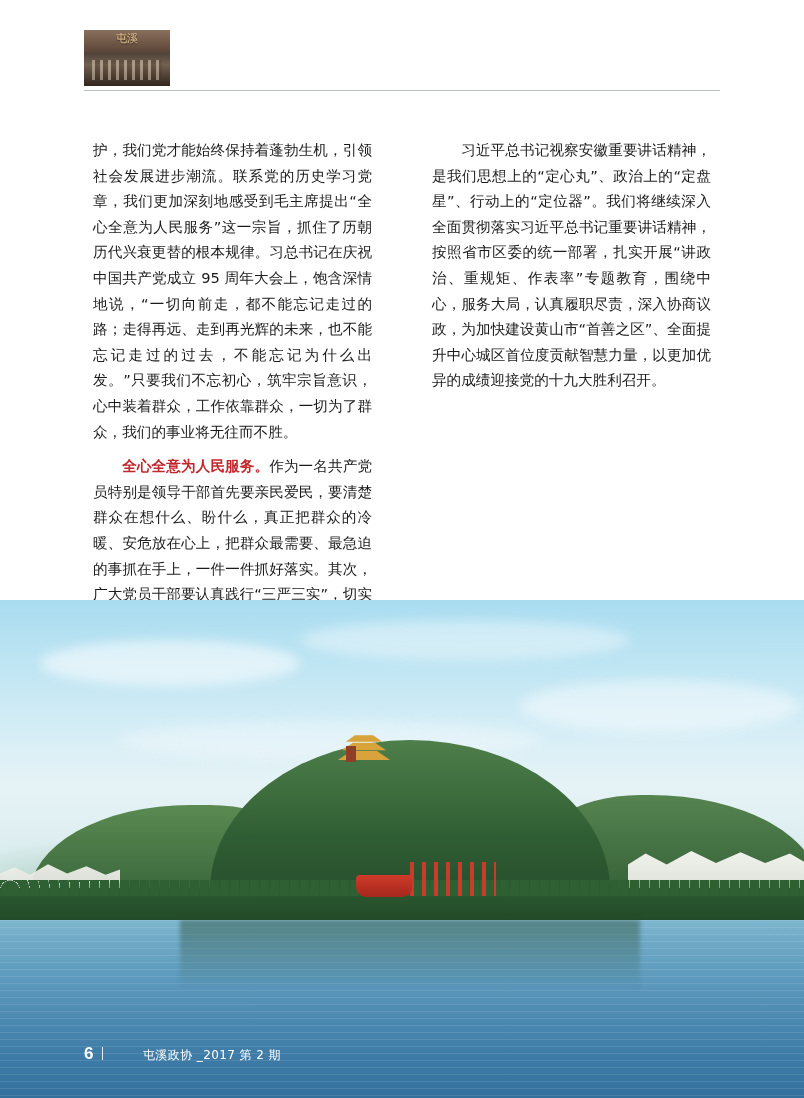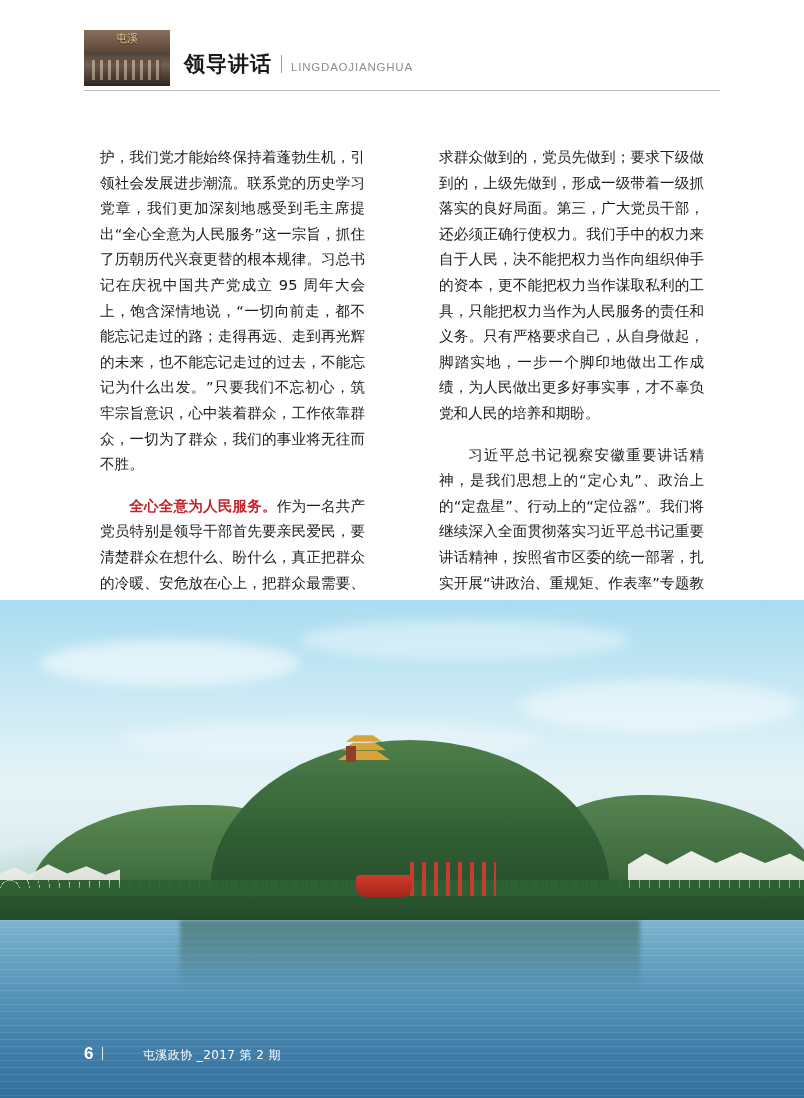--- a/index.html
+++ b/index.html
@@ -120,21 +120,21 @@
     font-family: "DejaVu Sans", sans-serif;
     font-size: 14.6px;
     line-height: 25.6px;
     color: #1b1b1b;
     text-align: justify;
     text-justify: inter-character;
   }
   .col-left { left: 0; }
   .col-right { left: 339px; }
   .col p {
-    margin: 16px;
+    margin: 9px;
   }
   .indent {
     text-indent: 2em;
   }
   .lead-red {
     color: #c1272d;
     font-weight: bold;
   }
 
   
@@ -322,35 +322,29 @@
 </style>
 </head>
 <body>
 
 <div class="page">
 
   <div class="header">
     <div class="header-photo">
       <div class="header-photo-glyph">屯溪</div>
     </div>
-    <div class="header-title-wrap">
-      <span class="header-title-cn">领导讲话</span>
-      <span class="header-divider"></span>
-      <span class="header-title-en">LINGDAOJIANGHUA</span>
-    </div>
     <div class="header-rule"></div>
   </div>
 
   <div class="columns">
     <div class="col col-left">
       <p>护，我们党才能始终保持着蓬勃生机，引领社会发展进步潮流。联系党的历史学习党章，我们更加深刻地感受到毛主席提出“全心全意为人民服务”这一宗旨，抓住了历朝历代兴衰更替的根本规律。习总书记在庆祝中国共产党成立 95 周年大会上，饱含深情地说，“一切向前走，都不能忘记走过的路；走得再远、走到再光辉的未来，也不能忘记走过的过去，不能忘记为什么出发。”只要我们不忘初心，筑牢宗旨意识，心中装着群众，工作依靠群众，一切为了群众，我们的事业将无往而不胜。</p>
       <p class="indent"><span class="lead-red">全心全意为人民服务。</span><span>作为一名共产党员特别是领导干部首先要亲民爱民，要清楚群众在想什么、盼什么，真正把群众的冷暖、安危放在心上，把群众最需要、最急迫的事抓在手上，一件一件抓好落实。其次，广大党员干部要认真践行“三严三实”，切实做到讲实话、办实事、求实效，把时间和精力都放到抓工作落实上去。在各项工作的落实中，党员干部要发挥表率作用，要</span></p>
     </div>
     <div class="col col-right">
-      <p>求群众做到的，党员先做到；要求下级做到的，上级先做到，形成一级带着一级抓落实的良好局面。第三，广大党员干部，还必须正确行使权力。我们手中的权力来自于人民，决不能把权力当作向组织伸手的资本，更不能把权力当作谋取私利的工具，只能把权力当作为人民服务的责任和义务。只有严格要求自己，从自身做起，脚踏实地，一步一个脚印地做出工作成绩，为人民做出更多好事实事，才不辜负党和人民的培养和期盼。</p>
       <p class="indent">习近平总书记视察安徽重要讲话精神，是我们思想上的“定心丸”、政治上的“定盘星”、行动上的“定位器”。我们将继续深入全面贯彻落实习近平总书记重要讲话精神，按照省市区委的统一部署，扎实开展“讲政治、重规矩、作表率”专题教育，围绕中心，服务大局，认真履职尽责，深入协商议政，为加快建设黄山市“首善之区”、全面提升中心城区首位度贡献智慧力量，以更加优异的成绩迎接党的十九大胜利召开。</p>
     </div>
   </div>
 
   <div class="photo">
     <div class="sky"></div>
     <div class="cloud c1"></div>
     <div class="cloud c2"></div>
     <div class="cloud c3"></div>
     <div class="cloud c4"></div>

